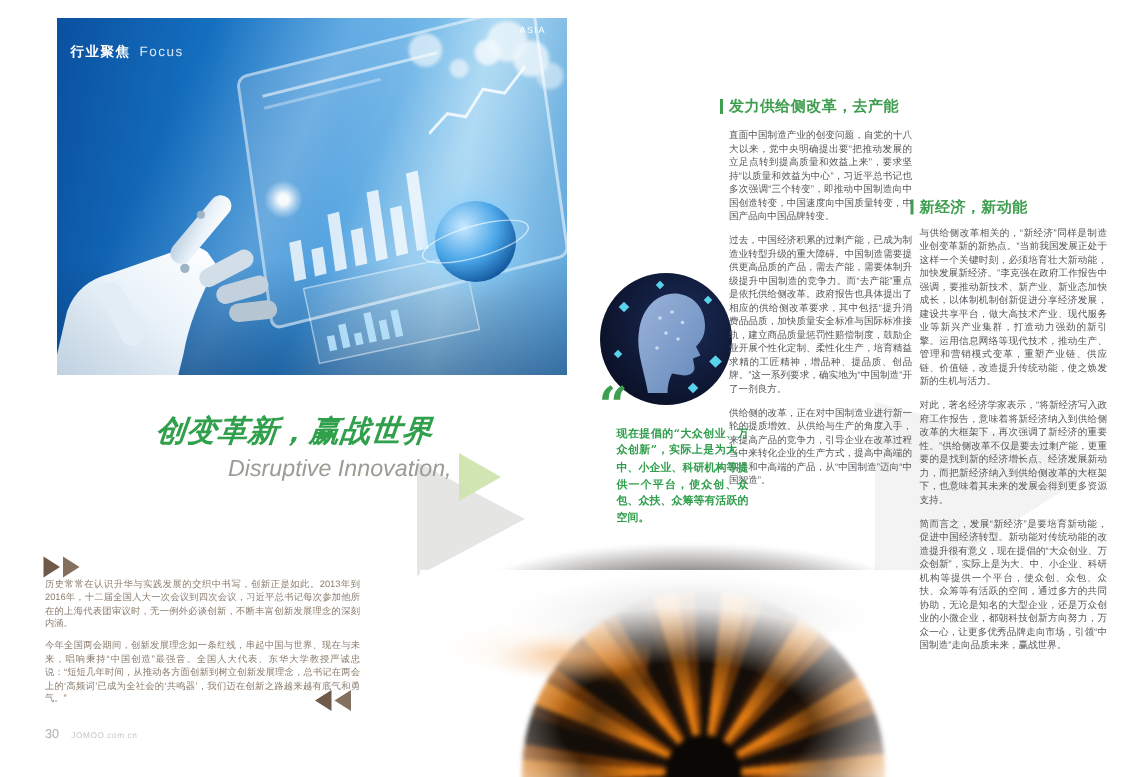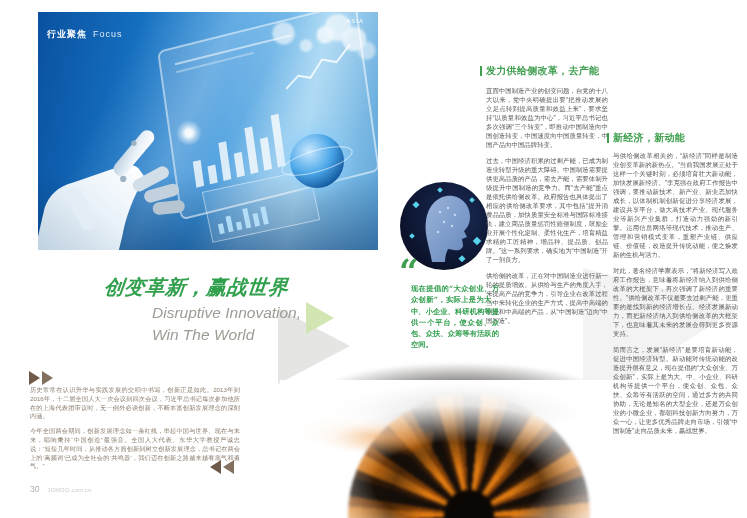--- a/index.html
+++ b/index.html
@@ -250,21 +250,20 @@
     <b>行业聚焦</b><span>Focus</span>
   </div>
 </div>
 
 <div class="tri-gray-title"></div>
 <div class="tri-green-title"></div>
 
 <div class="title-cn">创变革新，赢战世界</div>
 <div class="title-en">
   <div>Disruptive Innovation,</div>
-  <div>Win The World</div>
 </div>
 
 <div class="chev chev-fwd">
     <i></i>
     <i></i>
   </div>
 
 <div class="left-article">
   <p>历史常常在认识升华与实践发展的交织中书写，创新正是如此。2013年到2016年，十二届全国人大一次会议到四次会议，习近平总书记每次参加他所在的上海代表团审议时，无一例外必谈创新，不断丰富创新发展理念的深刻内涵。</p>
   <p>今年全国两会期间，创新发展理念如一条红线，串起中国与世界、现在与未来，唱响秉持“中国创造”最强音。全国人大代表、东华大学教授严诚忠说：“短短几年时间，从推动各方面创新到树立创新发展理念，总书记在两会上的‘高频词’已成为全社会的‘共鸣器’，我们迈在创新之路越来越有底气和勇气。”</p>

